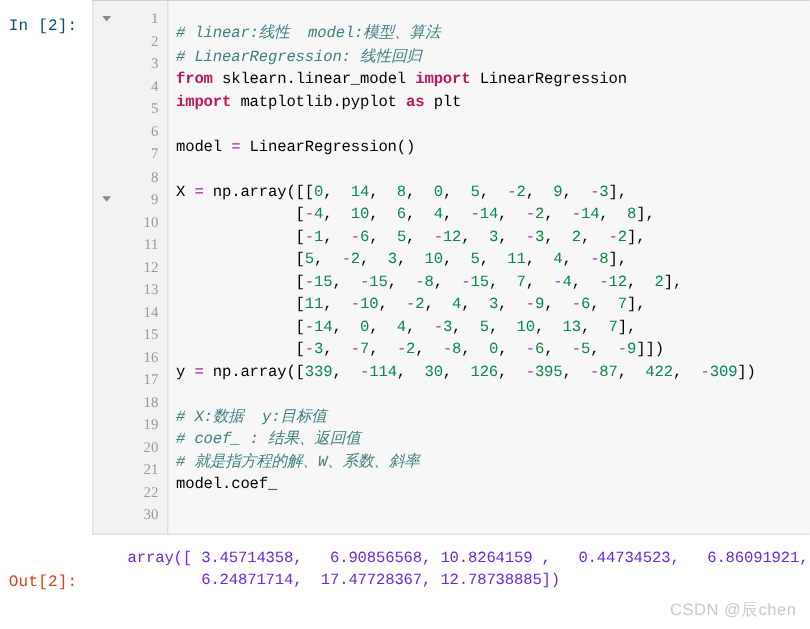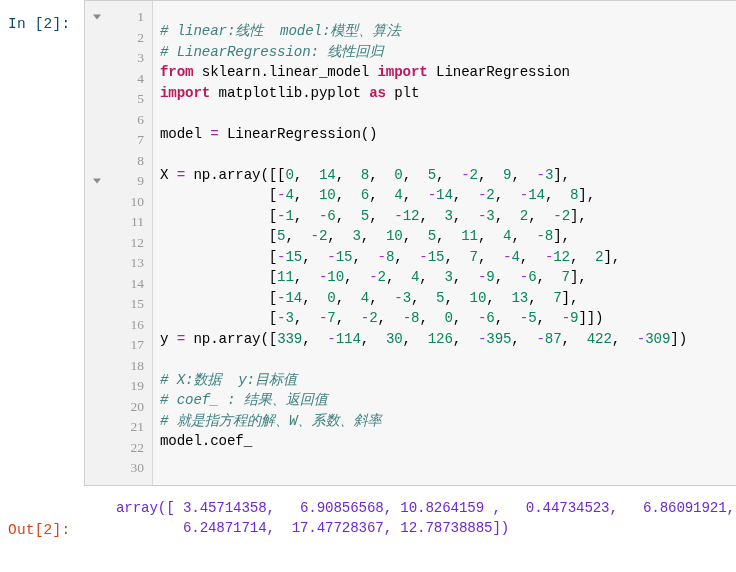--- a/index.html
+++ b/index.html
@@ -211,14 +211,15 @@
         </div>
     </div>
   </div>
 
   <div class="output-wrap">
     <div class="prompt out-prompt">Out[2]:</div>
     <div class="output-area"><span>array([ 3.45714358,   6.90856568, 10.8264159 ,   0.44734523,   6.86091921,</span>
 <span>        6.24871714,  17.47728367, 12.78738885])</span></div>
   </div>
 
+  <div class="watermark">CSDN @辰chen</div>
 
 </div>
 
 </body></html>

